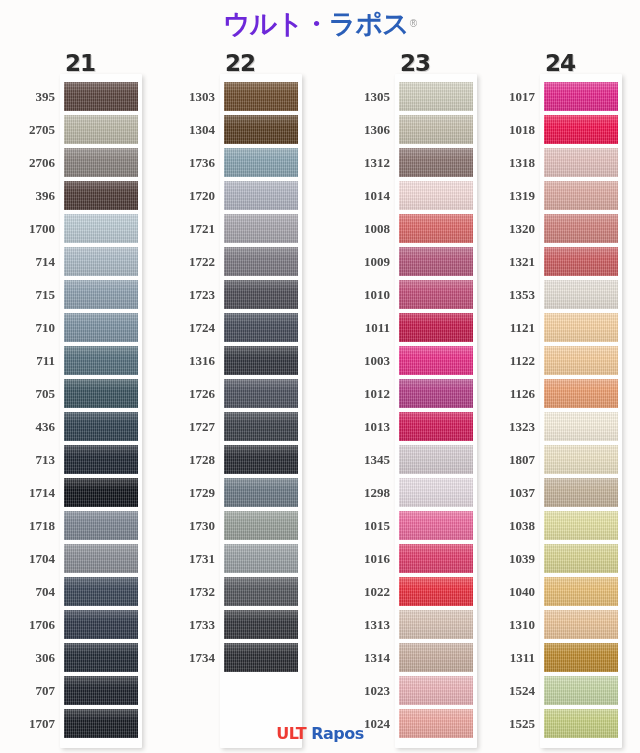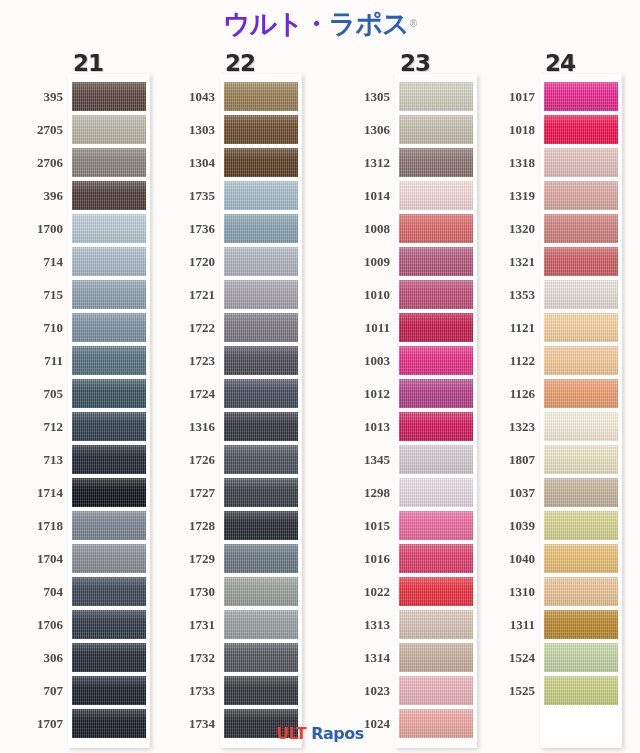--- a/index.html
+++ b/index.html
@@ -110,21 +110,21 @@
 <body>
 
 <div id="brand-top">
   <span class="logo-word logo-red">ウルト</span>
   <span class="logo-word logo-red">・</span>
   <span class="logo-word logo-blue">ラポス</span>
   <span class="logo-reg">®</span>
 </div>
 
 <div id="chart">
-    <div class="column" style="left: 8px;">
+    <div class="column" style="left: 0px;">
       <div class="col-head">21</div>
       <div class="card-bg" style="top: 28px; height: 674px;"></div>
       <div class="rows">
         <div class="row">
           <div class="row-label">395</div>
           <div class="swatch-wrap">
             <div class="swatch" style="background: rgb(91, 69, 63);"></div>
           </div>
         </div>
         <div class="row">
@@ -175,21 +175,21 @@
             <div class="swatch" style="background: rgb(85, 112, 126);"></div>
           </div>
         </div>
         <div class="row">
           <div class="row-label">705</div>
           <div class="swatch-wrap">
             <div class="swatch" style="background: rgb(59, 84, 96);"></div>
           </div>
         </div>
         <div class="row">
-          <div class="row-label">712</div>
+          <div class="row-label">436</div>
           <div class="swatch-wrap">
             <div class="swatch" style="background: rgb(47, 65, 80);"></div>
           </div>
         </div>
         <div class="row">
           <div class="row-label">713</div>
           <div class="swatch-wrap">
             <div class="swatch" style="background: rgb(31, 39, 51);"></div>
           </div>
         </div>
@@ -241,41 +241,29 @@
             <div class="swatch" style="background: rgb(24, 28, 36);"></div>
           </div>
         </div>
       </div>
     </div>
     <div class="column" style="left: 160px;">
       <div class="col-head">22</div>
       <div class="card-bg" style="top: 28px; height: 674px;"></div>
       <div class="rows">
         <div class="row">
-          <div class="row-label">1043</div>
-          <div class="swatch-wrap">
-            <div class="swatch" style="background: rgb(157, 129, 85);"></div>
-          </div>
-        </div>
-        <div class="row">
           <div class="row-label">1303</div>
           <div class="swatch-wrap">
             <div class="swatch" style="background: rgb(110, 76, 44);"></div>
           </div>
         </div>
         <div class="row">
           <div class="row-label">1304</div>
           <div class="swatch-wrap">
             <div class="swatch" style="background: rgb(91, 63, 35);"></div>
-          </div>
-        </div>
-        <div class="row">
-          <div class="row-label">1735</div>
-          <div class="swatch-wrap">
-            <div class="swatch" style="background: rgb(169, 194, 207);"></div>
           </div>
         </div>
         <div class="row">
           <div class="row-label">1736</div>
           <div class="swatch-wrap">
             <div class="swatch" style="background: rgb(138, 166, 180);"></div>
           </div>
         </div>
         <div class="row">
           <div class="row-label">1720</div>
@@ -568,20 +556,26 @@
         <div class="row">
           <div class="row-label">1807</div>
           <div class="swatch-wrap">
             <div class="swatch" style="background: rgb(240, 230, 200);"></div>
           </div>
         </div>
         <div class="row">
           <div class="row-label">1037</div>
           <div class="swatch-wrap">
             <div class="swatch" style="background: rgb(201, 183, 158);"></div>
+          </div>
+        </div>
+        <div class="row">
+          <div class="row-label">1038</div>
+          <div class="swatch-wrap">
+            <div class="swatch" style="background: rgb(231, 228, 164);"></div>
           </div>
         </div>
         <div class="row">
           <div class="row-label">1039</div>
           <div class="swatch-wrap">
             <div class="swatch" style="background: rgb(220, 216, 148);"></div>
           </div>
         </div>
         <div class="row">
           <div class="row-label">1040</div>

